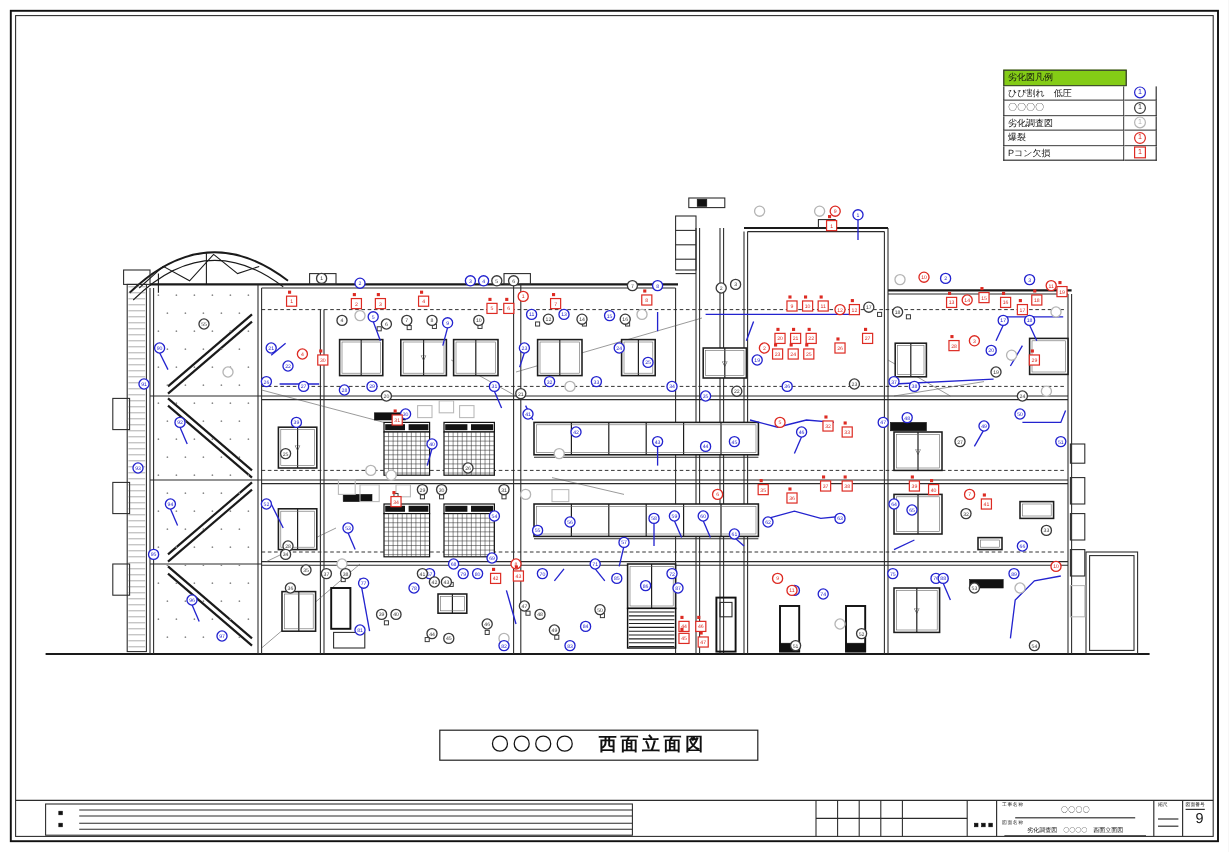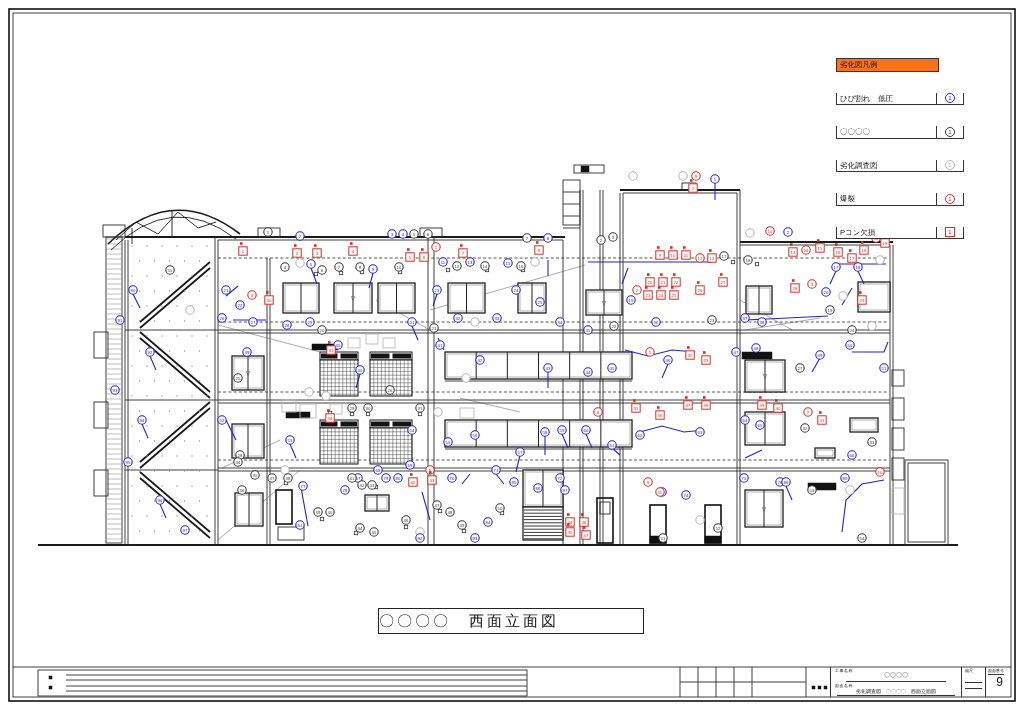--- a/index.html
+++ b/index.html
@@ -1,31 +1,31 @@
 <!DOCTYPE html>
 <html><head>
 <meta charset="utf-8">
 <style>
   html,body{margin:0;padding:0;background:#e8e8e8;}
   .page{position:relative;width:1024px;height:710px;background:#ffffff;overflow:hidden;
         font-family:"Liberation Sans","DejaVu Sans",sans-serif;color:#111;}
   svg{position:absolute;left:0;top:0;}
   
   .legend{position:absolute;left:836px;top:58px;font-size:7.5px;line-height:1;}
-  .lg-title{width:95px;border:1px solid #333;padding:2px 3px;background:#f97316;}
-  .lg-row{display:flex;width:129px;margin-top:21px;}
+  .lg-title{width:95px;border:1px solid #333;padding:2px 3px;background:#84cc16;}
+  .lg-row{display:flex;width:129px;}
   .lg-label{width:93px;border:1px solid #333;border-top:none;padding:2px 3px;background:#fff;}
   .lg-sym{width:26px;border:1px solid #333;border-top:none;border-left:none;display:flex;
           align-items:center;justify-content:center;background:#fff;}
   .sym{display:inline-block;width:8px;height:8px;font-size:6px;line-height:8px;text-align:center;
        border:1.1px solid;box-sizing:content-box;}
   .sym.circle{border-radius:50%;}
   
-  .dtitle{position:absolute;left:378px;top:608px;width:264px;height:24px;border:1.4px solid #222;
-          line-height:24px;font-size:15px;font-weight:normal;letter-spacing:3px;}
+  .dtitle{position:absolute;left:366px;top:608px;width:264px;height:24px;border:1.4px solid #222;
+          text-align:center;line-height:24px;font-size:15px;font-weight:bold;letter-spacing:3px;}
   
   .tblock{position:absolute;left:830px;top:667px;width:181px;height:30px;border-left:1px solid #333;font-size:4px;}
   .tb-main{position:absolute;left:0;top:0;width:130px;height:30px;}
   .tb-row{position:absolute;left:0;width:130px;height:15px;}
   .tb-row1{top:0;}
   .tb-row2{top:15px;}
   .tb-lab{position:absolute;left:4px;top:1px;color:#222;letter-spacing:0.5px;}
   .tb-val1{position:absolute;left:15px;right:15px;top:4px;text-align:center;font-size:6px;
            border-bottom:0.8px solid #333;padding-bottom:1px;}
   .tb-val2{position:absolute;left:6px;right:6px;top:6px;text-align:center;font-size:5px;

